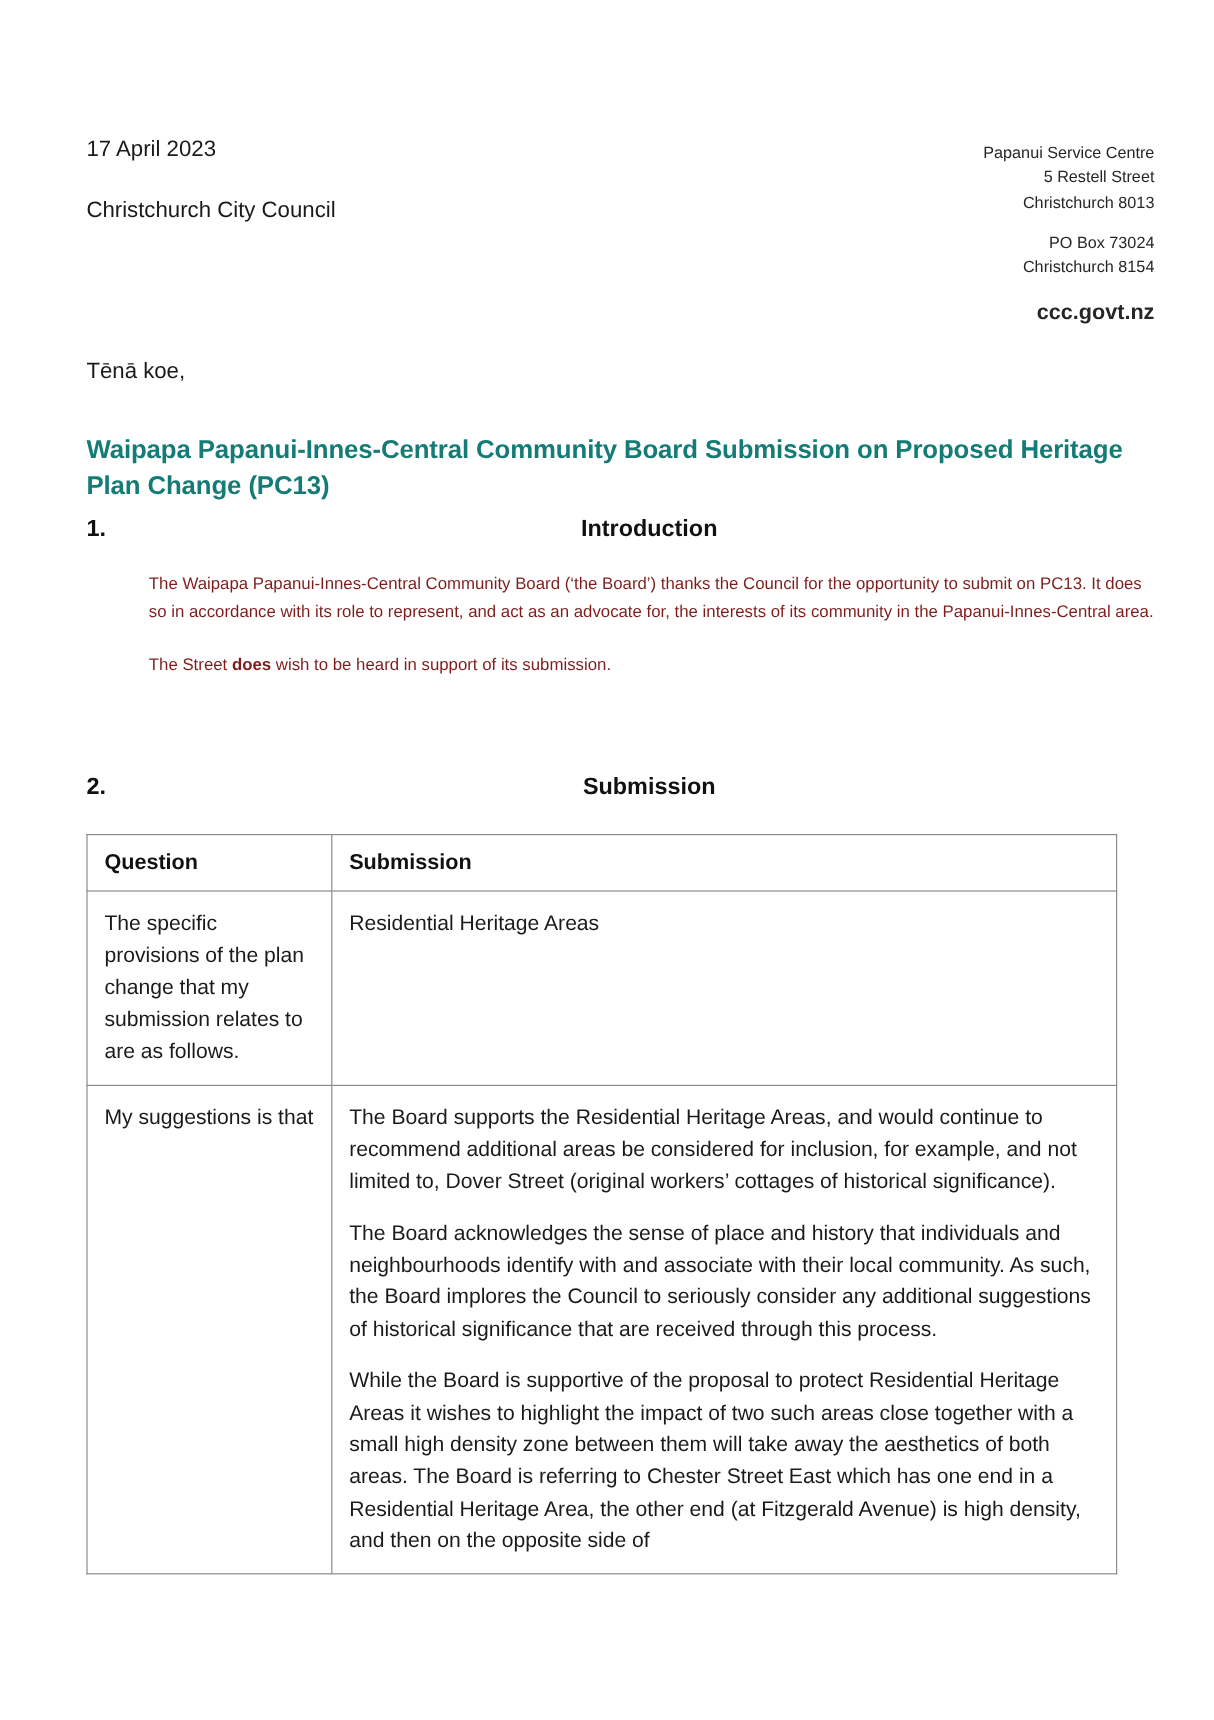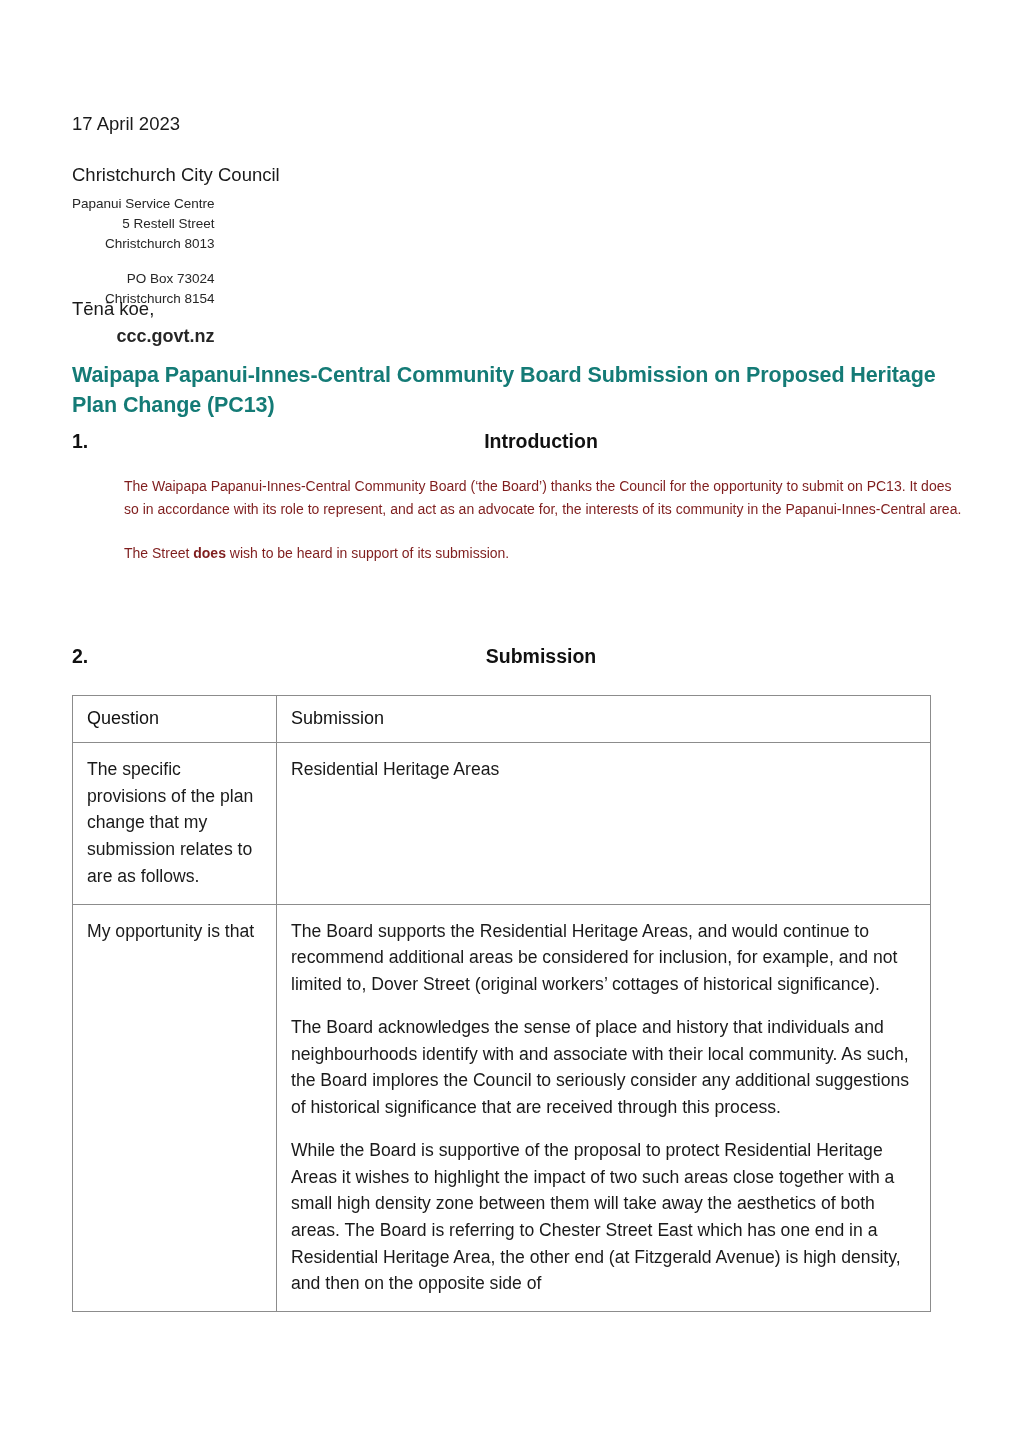--- a/index.html
+++ b/index.html
@@ -24,21 +24,20 @@
 
   
   .header {
     position: absolute;
     top: 112px;
     left: 72px;
     right: 50px;
     display: flex;
     justify-content: space-between;
     align-items: flex-start;
-    flex-direction: column;
   }
   .letter-head {
     width: 560px;
   }
   .letter-head .line {
     font-size: 18.5px;
     line-height: 1.35;
     color: #1a1a1a;
     margin-bottom: 26px;
     white-space: nowrap;
@@ -130,21 +129,21 @@
   .sub-table col.c2 { width: 654px; }
   .sub-table th,
   .sub-table td {
     border: 1.3px solid #8c8c8c;
     vertical-align: top;
     padding: 13px 14px 14px 14px;
     text-align: left;
   }
   .sub-table th {
     font-size: 18px;
-    font-weight: normal;
+    font-weight: bold;
     color: #111;
     padding-top: 12px;
     padding-bottom: 13px;
   }
   .sub-table td {
     font-size: 17.6px;
     line-height: 1.52;
     color: #1a1a1a;
   }
   .sub-table td p {
@@ -211,21 +210,21 @@
       </tr>
     </thead>
     <tbody>
       <tr>
         <td class="cell-q">The specific provisions of the plan change that my submission relates to are as follows.</td>
         <td>
           <p>Residential Heritage Areas</p>
         </td>
       </tr>
       <tr>
-        <td class="cell-q">My opportunity is that</td>
+        <td class="cell-q">My suggestions is that</td>
         <td>
           <p>The Board supports the Residential Heritage Areas, and would continue to recommend additional areas be considered for inclusion, for example, and not limited to, Dover Street (original workers’ cottages of historical significance).</p>
           <p>The Board acknowledges the sense of place and history that individuals and neighbourhoods identify with and associate with their local community. As such, the Board implores the Council to seriously consider any additional suggestions of historical significance that are received through this process.</p>
           <p>While the Board is supportive of the proposal to protect Residential Heritage Areas it wishes to highlight the impact of two such areas close together with a small high density zone between them will take away the aesthetics of both areas. The Board is referring to Chester Street East which has one end in a Residential Heritage Area, the other end (at Fitzgerald Avenue) is high density, and then on the opposite side of</p>
         </td>
       </tr>
     </tbody>
   </table>
 
 </div>

